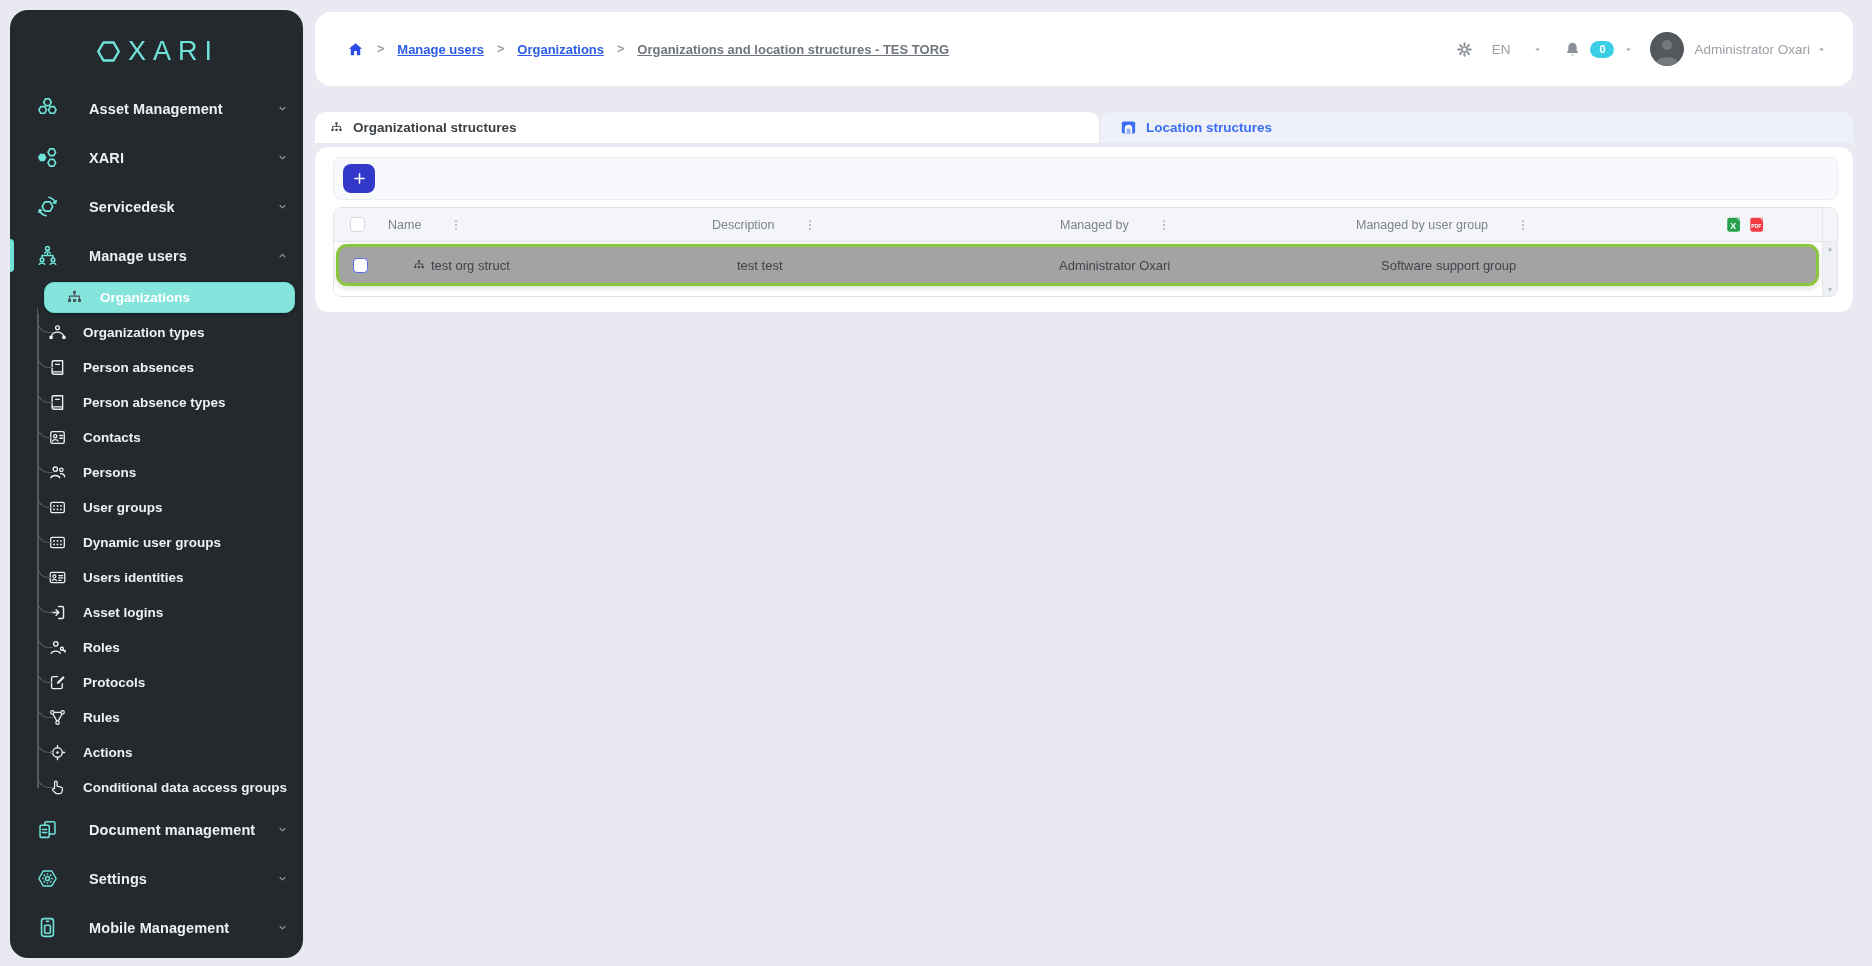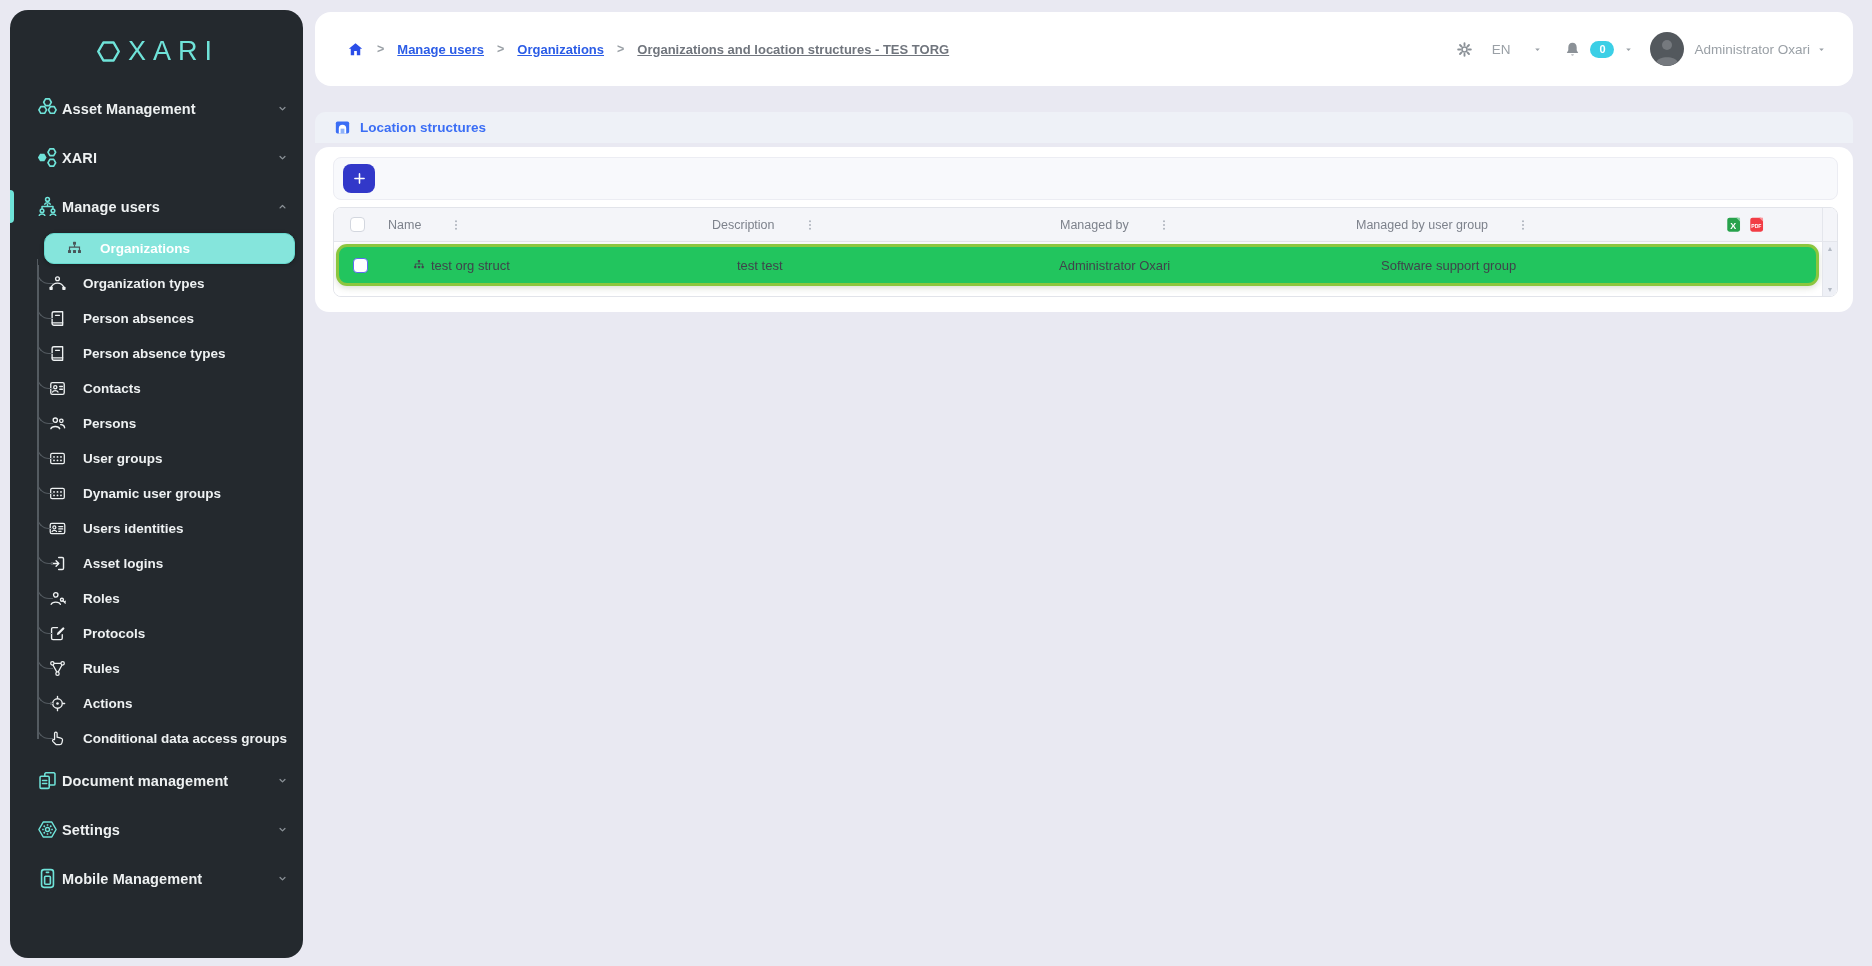--- a/index.html
+++ b/index.html
@@ -7,21 +7,21 @@
   .ic{display:inline-block}
   .ic svg{width:100%;height:100%;display:block}
 
   
   .sidebar{position:absolute;left:10px;top:10px;width:293px;height:948px;background:#24292e;border-radius:18px;overflow:hidden;z-index:2}
   .logo{height:66px;margin-top:8px;display:flex;align-items:center;justify-content:center;gap:5px;cursor:pointer}
   .logo-hex{width:29px;height:29px;color:var(--teal,#6fe3d9)}
   .logo-text{color:var(--teal,#6fe3d9);font-size:27px;letter-spacing:7px;font-weight:400;line-height:1}
   .side-item{position:relative;height:49px;display:flex;align-items:center;padding:0 14px 0 26px;cursor:pointer}
   .side-item .ic:first-child{width:23px;height:23px;color:var(--teal,#6fe3d9);flex:none}
-  .side-label{flex:1;margin-left:3px;color:#eef1f2;font-size:14.5px;font-weight:700;letter-spacing:.1px;white-space:nowrap}
+  .side-label{flex:1;margin-left:30px;color:#eef1f2;font-size:14.5px;font-weight:700;letter-spacing:.1px;white-space:nowrap}
   .side-item .chev{width:13px;height:13px;color:#8a9096;flex:none}
   .side-item.active::before{content:'';position:absolute;left:0;top:8px;width:4px;height:33px;background:var(--teal,#6fe3d9);border-radius:0 4px 4px 0}
   .submenu{list-style:none;margin:0;padding:0;position:relative}
   .submenu::before{content:'';position:absolute;left:27px;top:32px;bottom:17px;width:1.5px;background:#545b61}
   .sub-item{position:relative;height:35px;display:flex;align-items:center;padding-left:38px;cursor:pointer;box-sizing:border-box}
   .sub-item::before{content:'';position:absolute;left:27px;top:-7px;width:15px;height:24px;border-left:1.5px solid #545b61;border-bottom:1.5px solid #545b61;border-bottom-left-radius:12px}
   .sub-item .ic:first-child{width:19px;height:19px;color:#eef1f2;flex:none}
   .sub-label{margin-left:16px;color:#eef1f2;font-size:13.5px;font-weight:600;white-space:nowrap}
   .sub-item.active{background:#85e5dc;border:1.5px solid #67d9cf;border-radius:10px;margin:2px 8px 2px 34px;height:31px;padding-left:20px;box-shadow:0 1px 4px rgba(0,0,0,.3)}
   .sub-item.active::before{display:none}
@@ -66,21 +66,21 @@
   .h0{justify-content:center}
   .h1{padding-left:8px}.h2{padding-left:12px}.h3{padding-left:30px}.h4{padding-left:16px}
   .kebab{width:14px;height:14px;color:#a7adb8;cursor:pointer;flex:none}
   .hexp{display:flex;justify-content:flex-end;gap:6px;padding-right:56px}
   .fileic{width:17px;height:17px;cursor:pointer}
   .hscroll{height:100%;border-left:1px solid #e4e6ec;background:#f4f5f9}
   .checkbox{width:15px;height:15px;border:1.5px solid #d3d7df;border-radius:4px;background:#fff;cursor:pointer;box-sizing:border-box}
   .tbody{flex:1;position:relative;background:#fff}
   .vscroll{position:absolute;right:0;top:0;bottom:0;width:15px;background:#eef0f6;border-left:1px solid #e4e6ec;display:flex;flex-direction:column;justify-content:space-between;align-items:center;padding:3px 0;box-sizing:border-box}
   .arr{font-size:7px;color:#b4bac4;line-height:1;cursor:pointer}
-  .grow{position:absolute;left:2px;right:18px;top:2px;height:42px;border:3.5px solid var(--green,#8cc63e);border-radius:11px;background:#22c55e;box-sizing:border-box;display:grid;grid-template-columns:42px 320px 330px 310px 340px 1fr;align-items:center;color:#3f444b;font-size:13px;box-shadow:0 2px 6px rgba(70,90,40,.2);cursor:pointer}
+  .grow{position:absolute;left:2px;right:18px;top:2px;height:42px;border:3.5px solid var(--green,#8cc63e);border-radius:11px;background:#a3a3a3;box-sizing:border-box;display:grid;grid-template-columns:42px 320px 330px 310px 340px 1fr;align-items:center;color:#3f444b;font-size:13px;box-shadow:0 2px 6px rgba(70,90,40,.2);cursor:pointer}
   .grow .checkbox{border-color:#5c6cf2}
   .gc0{display:flex;justify-content:center}
   .gname{display:flex;align-items:center;gap:5px;padding-left:31px}
   .gname .ic{width:14px;height:14px;color:#41464d;flex:none}
   .gc2{padding-left:36px}.gc3{padding-left:28px}.gc4{padding-left:40px}
 </style>
 </head>
 <body>
 
 <div class="screen">
@@ -114,20 +114,35 @@
           <span class="ic ">
             <svg viewBox="0 0 24 24">
               <polygon points="11,12 8.75,15.9 4.25,15.9 2,12 4.25,8.1 8.75,8.1" fill="currentColor"></polygon>
               <g fill="none" stroke="currentColor" stroke-width="1.7" stroke-linejoin="round">
                 <polygon points="20.5,6.5 18.5,10 14.5,10 12.5,6.5 14.5,3 18.5,3"></polygon>
                 <polygon points="20.5,17.5 18.5,21 14.5,21 12.5,17.5 14.5,14 18.5,14"></polygon>
               </g>
             </svg>
           </span>
           <span class="side-label">XARI</span>
+          <span class="ic chev">
+            <svg viewBox="0 0 24 24" fill="none" stroke="currentColor" stroke-width="2.4" stroke-linecap="round" stroke-linejoin="round">
+              <path d="M7.5,10 L12,14.5 L16.5,10"></path>
+            </svg>
+          </span>
+        </div>
+        <div class="side-item ">
+          <span class="ic ">
+            <svg viewBox="0 0 24 24" fill="none" stroke="currentColor" stroke-width="1.7" stroke-linecap="round" stroke-linejoin="round">
+              <polygon points="17.5,12 14.75,16.8 9.25,16.8 6.5,12 9.25,7.2 14.75,7.2"></polygon>
+              <path d="M20.5,8.5 A10,10 0 0 0 13.5,2.3 M20.5,8.5 l-2.6,-0.4 M20.5,8.5 l0.5,-2.5"></path>
+              <path d="M3.5,15.5 A10,10 0 0 0 10.5,21.7 M3.5,15.5 l2.6,0.4 M3.5,15.5 l-0.5,2.5"></path>
+            </svg>
+          </span>
+          <span class="side-label">Servicedesk</span>
           <span class="ic chev">
             <svg viewBox="0 0 24 24" fill="none" stroke="currentColor" stroke-width="2.4" stroke-linecap="round" stroke-linejoin="round">
               <path d="M7.5,10 L12,14.5 L16.5,10"></path>
             </svg>
           </span>
         </div>
         <div class="side-item active">
           <span class="ic ">
             <svg viewBox="0 0 24 24" fill="none" stroke="currentColor" stroke-width="1.6" stroke-linecap="round" stroke-linejoin="round">
               <circle cx="12" cy="4.6" r="2"></circle>
@@ -417,20 +432,34 @@
         <span class="uname">Administrator Oxari</span>
         <span class="ic caret ml6">
             <svg viewBox="0 0 24 24" fill="currentColor">
               <path d="M7,9.8 H17 L12,15.2 z"></path>
             </svg>
           </span>
       </div>
     </header>
 
     <div class="tabstrip">
+        <div class="tab active">
+          <span class="ic ">
+            <svg viewBox="0 0 24 24">
+              <g fill="currentColor">
+                <rect x="10.1" y="3.6" width="3.8" height="3.8" rx="0.7"></rect>
+                <rect x="3.8" y="13.8" width="3.8" height="3.8" rx="0.7"></rect>
+                <rect x="10.1" y="13.8" width="3.8" height="3.8" rx="0.7"></rect>
+                <rect x="16.4" y="13.8" width="3.8" height="3.8" rx="0.7"></rect>
+              </g>
+              <path d="M12,7.4 V10.2 M5.7,13.8 V10.2 H18.3 V13.8" fill="none" stroke="currentColor" stroke-width="1.5"></path>
+            </svg>
+          </span>
+          <span>Organizational structures</span>
+        </div>
         <div class="tab inactive">
           <span class="ic ">
             <svg viewBox="0 0 24 24">
               <rect x="2.6" y="3.6" width="18.8" height="16.8" rx="2.4" fill="currentColor"></rect>
               <path d="M6.8,20.4 V13.4 a5.2,5.2 0 0 1 10.4,0 V20.4 z" fill="#ffffff"></path>
               <rect x="9.3" y="13.6" width="5.4" height="6.8" fill="#8fb2f8"></rect>
             </svg>
           </span>
           <span>Location structures</span>
         </div>

